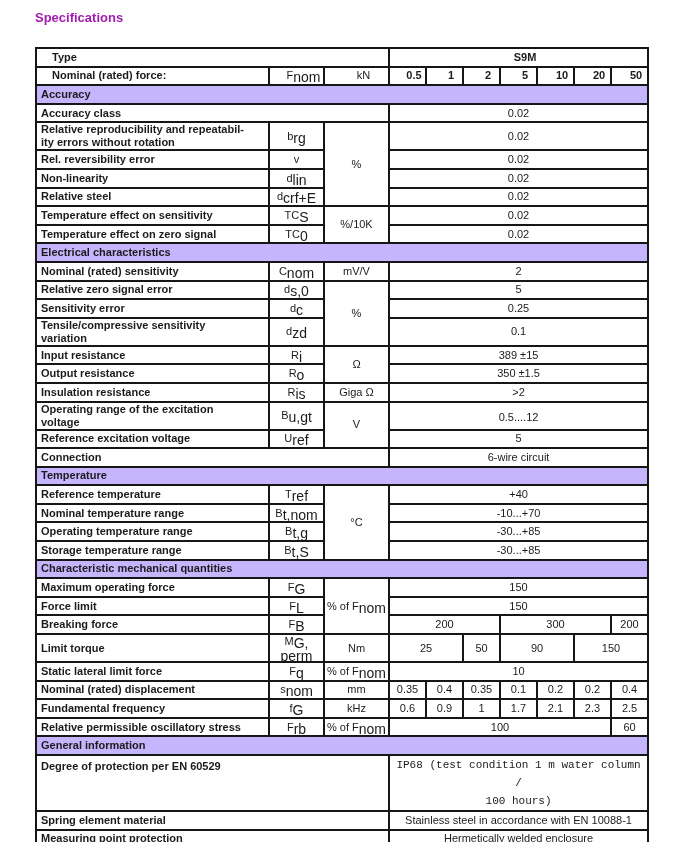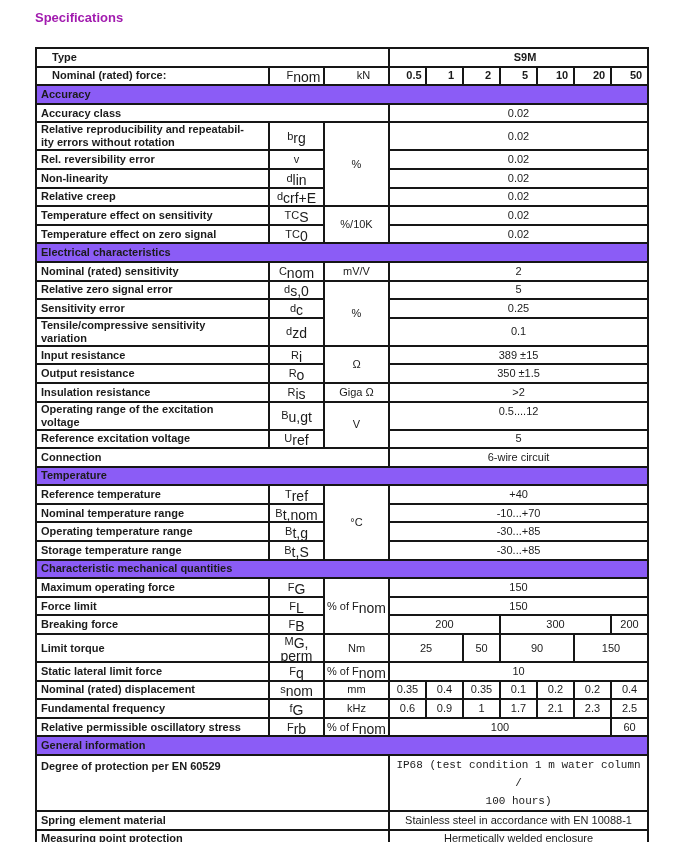--- a/index.html
+++ b/index.html
@@ -26,21 +26,21 @@
   }
   td.lbl{
     font-weight:bold;text-align:left;white-space:pre-line;
   }
   td.sym, td.unit, td.val{
     text-align:center;font-weight:normal;padding:0 1px;
   }
   td.val{padding:0 2px;}
   td.val-pre{white-space:pre-line;line-height:18px;font-family:Liberation Mono, monospace;}
   tr.sec td{
-    background:#8b5cf6;font-weight:bold;text-align:left;
+    background:#c4b5fd;font-weight:bold;text-align:left;
     position:relative;
   }
   
   tr.sec td::after{
     content:"";position:absolute;left:100%;top:-2px;bottom:-2px;width:19px;
     background:#d9d9d9;border-top:2px solid #161616;border-bottom:2px solid #161616;
   }
   tr.hdr td{font-weight:bold;padding-left:15px;}
   sub{font-size:14px;line-height:0;}
 </style>
@@ -102,21 +102,21 @@
     <td class="lbl">Rel. reversibility error</td>
     <td class="sym"><span>v</span><sub></sub></td>
     <td class="val" colspan="7">0.02</td>
   </tr>
   <tr>
     <td class="lbl">Non-linearity</td>
     <td class="sym"><span>d</span><sub>lin</sub></td>
     <td class="val" colspan="7">0.02</td>
   </tr>
   <tr>
-    <td class="lbl">Relative creep</td>
+    <td class="lbl">Relative steel</td>
     <td class="sym"><span>d</span><sub>crf+E</sub></td>
     <td class="val" colspan="7">0.02</td>
   </tr>
   <tr>
     <td class="lbl">Temperature effect on sensitivity</td>
     <td class="sym"><span>TC</span><sub>S</sub></td>
     <td class="unit" rowspan="2">%/10K</td>
     <td class="val" colspan="7">0.02</td>
   </tr>
   <tr>
@@ -167,21 +167,21 @@
     <td class="lbl">Insulation resistance</td>
     <td class="sym"><span>R</span><sub>is</sub></td>
     <td class="unit">Giga Ω</td>
     <td class="val" colspan="7">&gt;2</td>
   </tr>
   <tr>
     <td class="lbl">Operating range of the excitation
 voltage</td>
     <td class="sym"><span>B</span><sub>u,gt</sub></td>
     <td class="unit" rowspan="2">V</td>
-    <td class="val" colspan="7" style="vertical-align:top;padding-top:2px">0.5....12</td>
+    <td class="val" colspan="7" style="vertical-align:top;padding-top:8px">0.5....12</td>
   </tr>
   <tr>
     <td class="lbl">Reference excitation voltage</td>
     <td class="sym"><span>U</span><sub>ref</sub></td>
     <td class="val" colspan="7">5</td>
   </tr>
   <tr>
     <td class="lbl" colspan="3">Connection</td>
     <td class="val" colspan="7">6-wire circuit</td>
   </tr>

